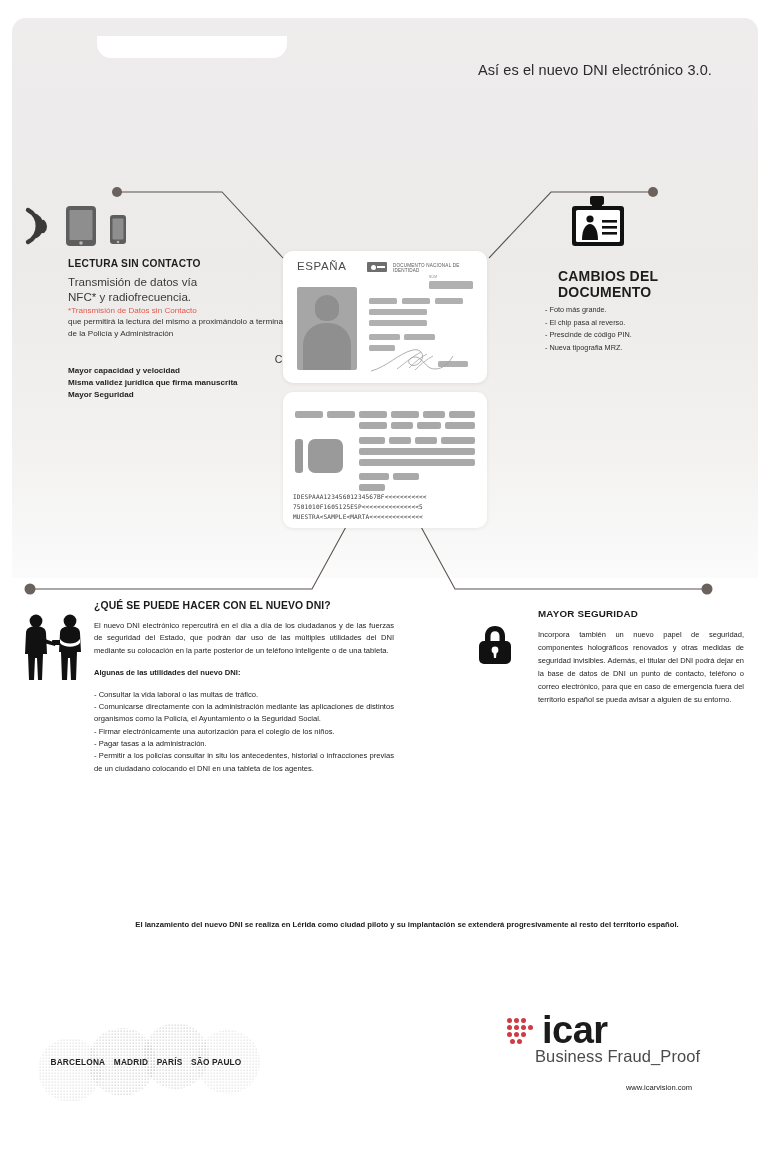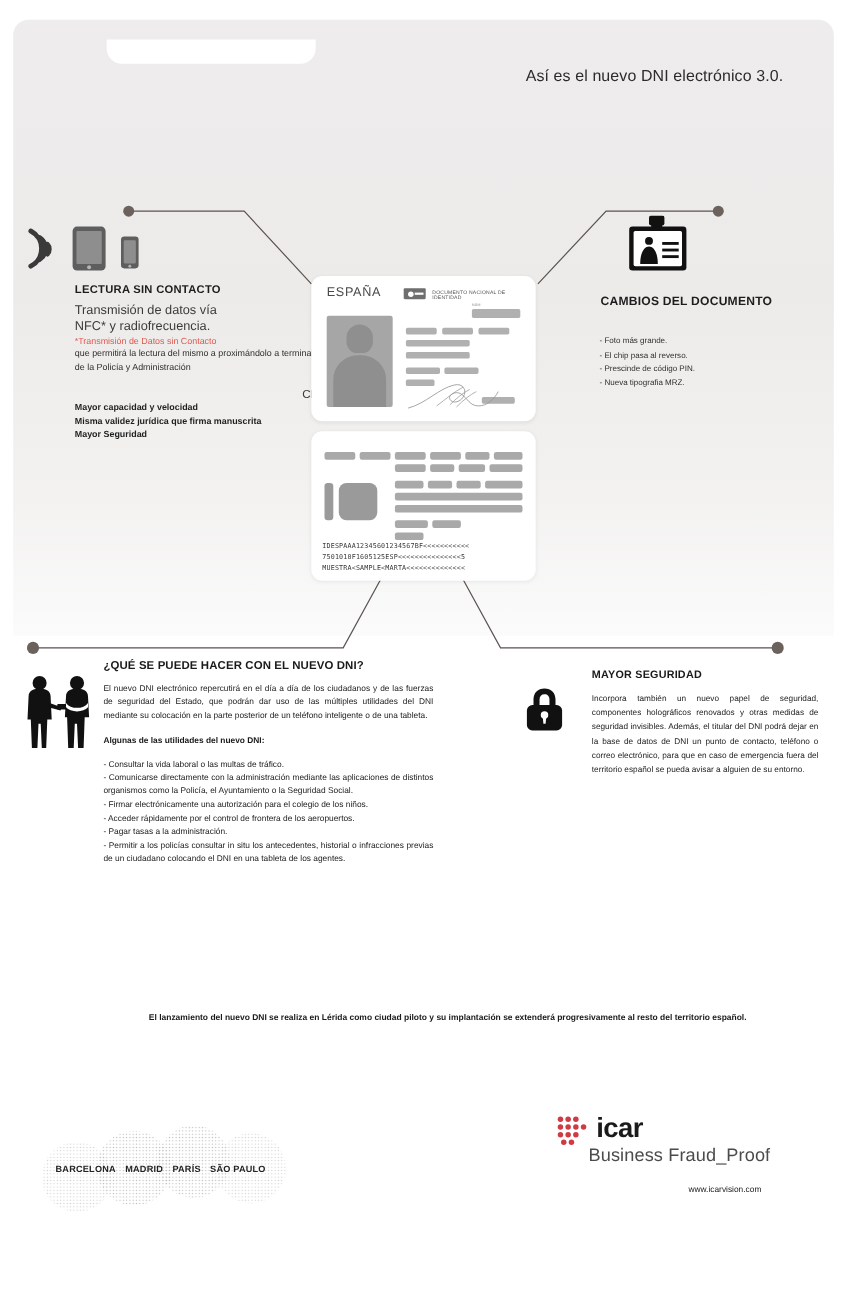--- a/index.html
+++ b/index.html
@@ -71,21 +71,21 @@
   .cb-chip-l { position:absolute; left:12px; top:47px; width:8px; height:34px; background:#9a9a9a; border-radius:3px;}
   .mrz {
     position:absolute; left:10px; top:94px; width:190px;
     font-family:"DejaVu Sans Mono","Liberation Mono",monospace;
     font-size:6.1px; line-height:1.55; color:#3a3a3a; letter-spacing:.15px; white-space:pre;
   }
 
   
   .block-right { position:absolute; left: 542px; top: 196px; width: 200px; }
   .badge-icon { position:absolute; left:28px; top:0px; width:56px; height:52px; }
-  .cd-title { position:absolute; top:72px; left:4px; font-size:11px; font-weight:bold; color:#1d1d1d; letter-spacing:.2px;}
+  .cd-title { position:absolute; top:72px; left:16px; font-size:14px; font-weight:bold; color:#1d1d1d; letter-spacing:.2px;}
   .cd-list { position:absolute; top:108px; left:3px; font-size:7.3px; color:#2e2e2e; line-height:1.72; }
 
   
   .block-bl { position:absolute; left: 94px; top: 600px; width: 300px; }
   .bl-title { font-size:10.4px; font-weight:bold; color:#1a1a1a; letter-spacing:.1px; }
   .just { text-align: justify; font-size:7.6px; color:#232323; line-height:1.62; margin-top:9px; }
   .sub-b { font-size:7.6px; font-weight:bold; color:#1a1a1a; margin-top:11px; }
   .people { position:absolute; left:-78px; top:12px; width:74px; height:72px; }
 
   
@@ -106,21 +106,21 @@
     position:absolute; left:30px; top:1057px; width:232px; text-align:center;
     font-size:8.3px; font-weight:bold; color:#232323; letter-spacing:.2px;
   }
   .cities span { margin:0 3px; }
 
   
   .logo-wrap { position:absolute; left:505px; top:1012px; width:230px; }
   .logo-row { display:flex; align-items:center; }
   .dots { width:34px; height:30px; position:relative; margin-right:3px; }
   .dots i { position:absolute; width:5.2px; height:5.2px; border-radius:50%; background:#cf3b44; display:block;}
-  .logo-icar { font-size:25px; font-weight:bold; color:#1b1b1b; letter-spacing:-.5px; line-height:.95; }
+  .logo-icar { font-size:38px; font-weight:bold; color:#1b1b1b; letter-spacing:-.5px; line-height:.95; }
   .logo-sub { font-size:16.5px; color:#4b4b4b; margin-top:-1px; margin-left:30px; letter-spacing:.1px;}
   .logo-url { font-size:7.6px; color:#1b1b1b; text-align:center; margin-top:17px; margin-left:78px;}
 </style>
 </head>
 <body>
 
 <div class="page">
 
   <div class="header-panel">
     <div class="notch"></div>
@@ -269,21 +269,20 @@
         <path d="M44 27 C48 33 60 33 64 27 L64 31 C60 36 48 36 44 31 Z" fill="#fff"></path>
       </g>
     </svg>
     <div class="bl-title">¿QUÉ SE PUEDE HACER CON EL NUEVO DNI?</div>
     <div class="just">El nuevo DNI electrónico repercutirá en el día a día de los ciudadanos y de las fuerzas de seguridad del Estado, que podrán dar uso de las múltiples utilidades del DNI mediante su colocación en la parte posterior de un teléfono inteligente o de una tableta.</div>
     <div class="sub-b">Algunas de las utilidades del nuevo DNI:</div>
     <div style="margin-top:12px;">
       <div class="just" style="margin-top:0;">- Consultar la vida laboral o las multas de tráfico.</div>
       <div class="just" style="margin-top:0;">- Comunicarse directamente con la administración mediante las aplicaciones de distintos organismos como la Policía, el Ayuntamiento o la Seguridad Social.</div>
       <div class="just" style="margin-top:0;">- Firmar electrónicamente una autorización para el colegio de los niños.</div>
-      <div class="just" style="margin-top:0;">- Acceder rápidamente por el control de frontera de los aeropuertos.</div>
       <div class="just" style="margin-top:0;">- Pagar tasas a la administración.</div>
       <div class="just" style="margin-top:0;">- Permitir a los policías consultar in situ los antecedentes, historial o infracciones previas de un ciudadano colocando el DNI en una tableta de los agentes.</div>
     </div>
   </div>
 
   <div class="block-br">
     <svg class="lock" viewBox="0 0 38 44">
       <path d="M9 20 L9 14 C9 8 13 4 19 4 C25 4 29 8 29 14 L29 20 L23.5 20 L23.5 14
                C23.5 11 21.8 9.2 19 9.2 C16.2 9.2 14.5 11 14.5 14 L14.5 20 Z" fill="#111"></path>
       <rect x="3" y="19" width="32" height="23" rx="5" fill="#111"></rect>

